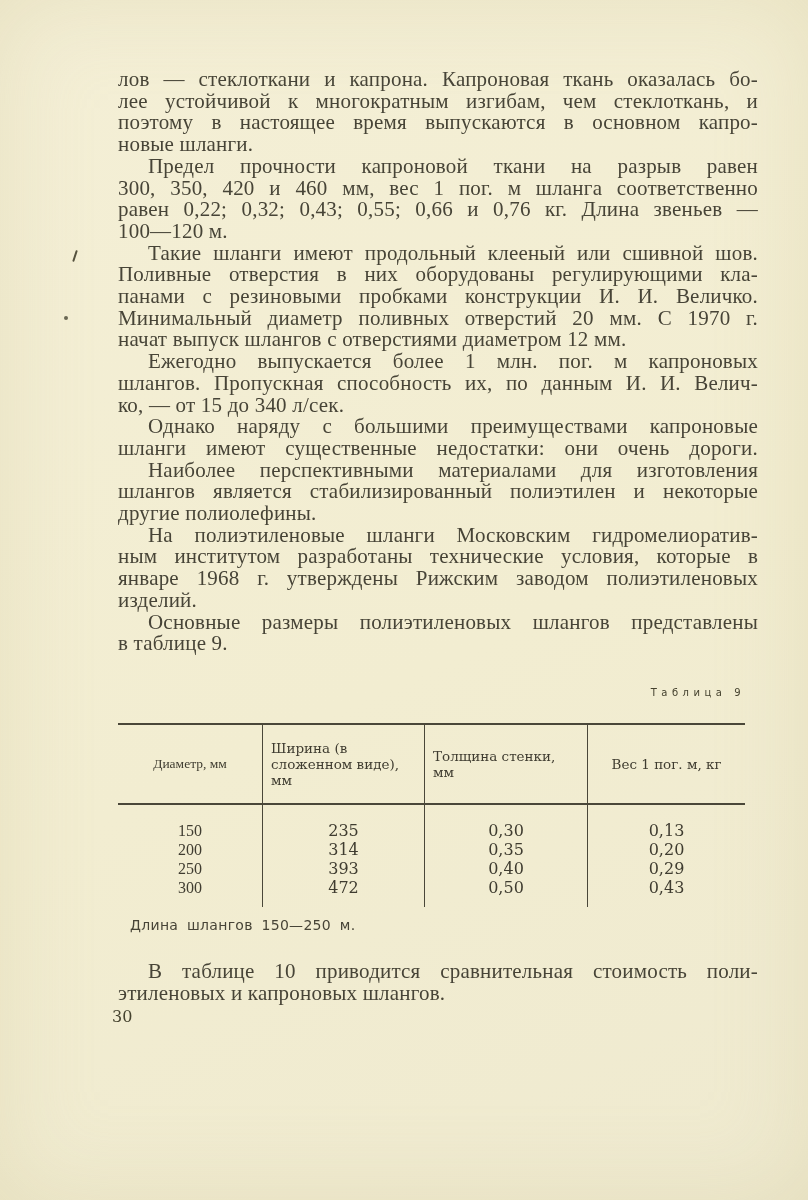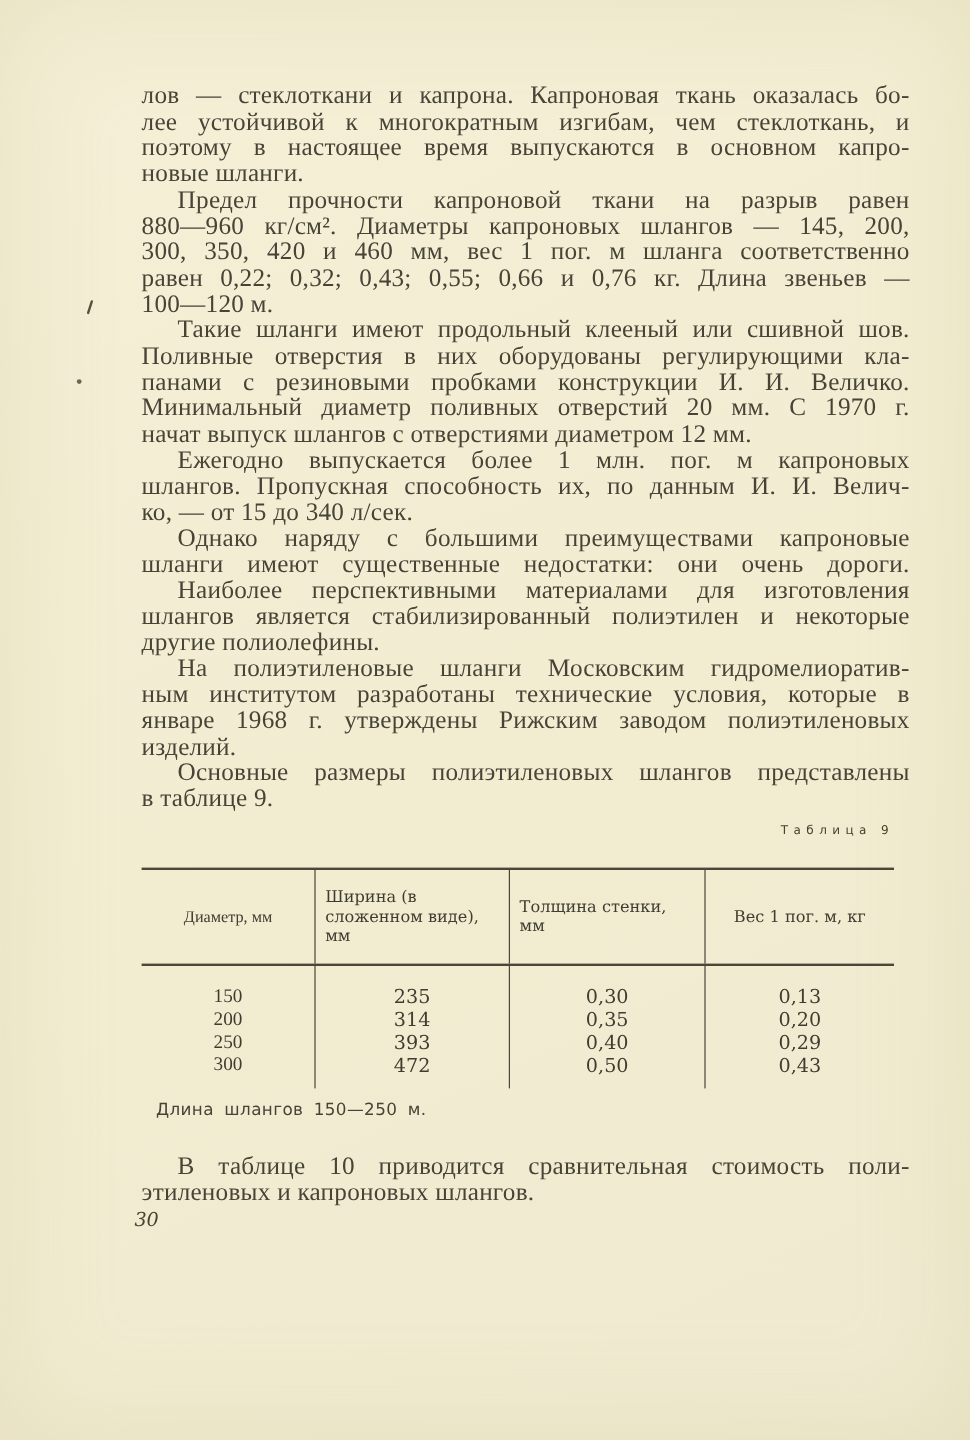--- a/index.html
+++ b/index.html
@@ -54,42 +54,41 @@
   
   .footnote{
     position:absolute;left:130px;top:917px;
     font-size:14px;color:#474437;word-spacing:4px;letter-spacing:0.3px;
   }
   
   .closing{position:absolute;left:118px;top:961px;width:640px;}
   
   .pageno{
     position:absolute;left:112px;top:1007px;
-    font-family:"DejaVu Serif",serif;font-size:16px;color:#45432f;font-style:italic;
+    font-family:"DejaVu Serif",serif;font-size:16px;color:#45432f;
   }
   
   .speck{position:absolute;}
   .speck-slash{left:74px;top:250px;width:2px;height:12px;background:#56523e;transform:rotate(18deg);border-radius:1px;}
   .speck-dot{left:64px;top:316px;width:4px;height:4px;background:#6a6753;border-radius:50%;}
 </style>
 </head>
 <body>
 
 <div class="page">
 
   <div class="speck speck-slash"></div>
   <div class="speck speck-dot"></div>
 
   <div class="textblock">
       <div class="line">лов — стеклоткани и капрона. Капроновая ткань оказалась бо-</div>
       <div class="line">лее устойчивой к многократным изгибам, чем стеклоткань, и</div>
       <div class="line">поэтому в настоящее время выпускаются в основном капро-</div>
       <div class="line end">новые шланги.</div>
       <div class="line indent">Предел прочности капроновой ткани на разрыв равен</div>
-      <div class="line">880—960 кг/см². Диаметры капроновых шлангов — 145, 200,</div>
       <div class="line">300, 350, 420 и 460 мм, вес 1 пог. м шланга соответственно</div>
       <div class="line">равен 0,22; 0,32; 0,43; 0,55; 0,66 и 0,76 кг. Длина звеньев —</div>
       <div class="line end">100—120 м.</div>
       <div class="line indent">Такие шланги имеют продольный клееный или сшивной шов.</div>
       <div class="line">Поливные отверстия в них оборудованы регулирующими кла-</div>
       <div class="line">панами с резиновыми пробками конструкции И. И. Величко.</div>
       <div class="line">Минимальный диаметр поливных отверстий 20 мм. С 1970 г.</div>
       <div class="line end">начат выпуск шлангов с отверстиями диаметром 12 мм.</div>
       <div class="line indent">Ежегодно выпускается более 1 млн. пог. м капроновых</div>
       <div class="line">шлангов. Пропускная способность их, по данным И. И. Велич-</div>

